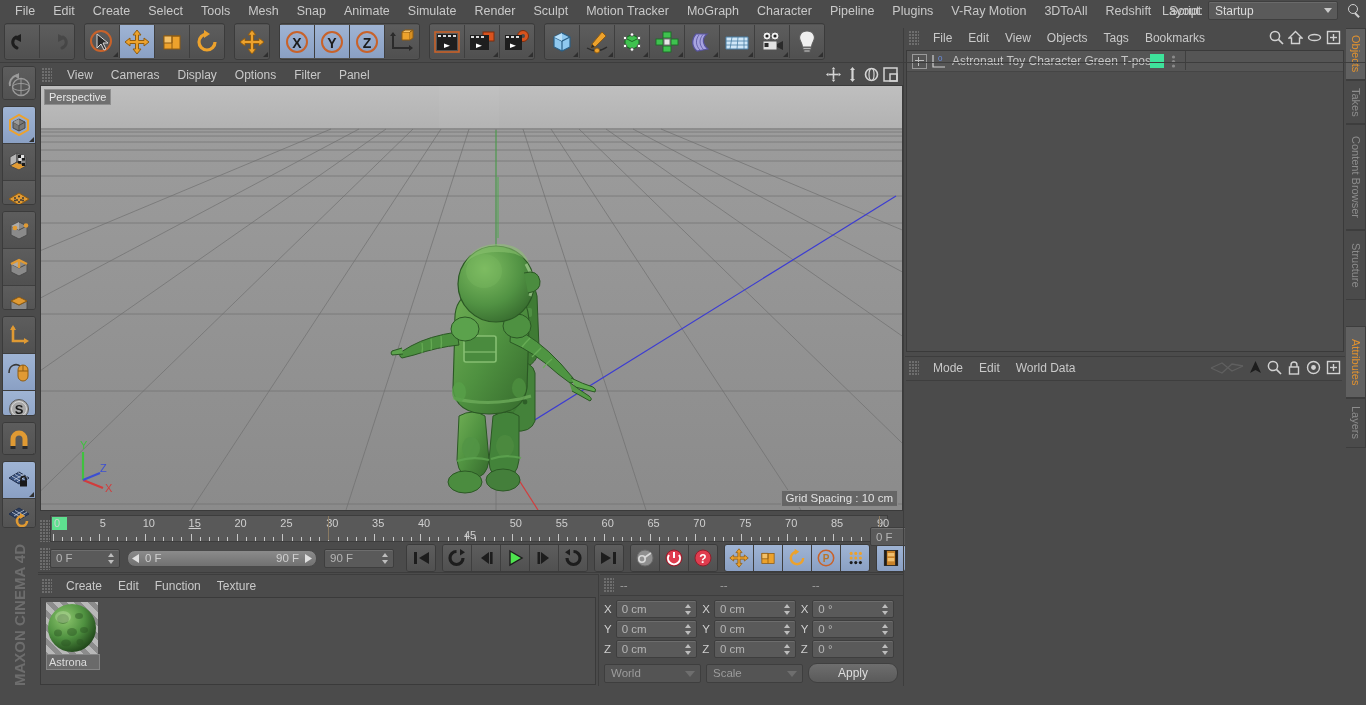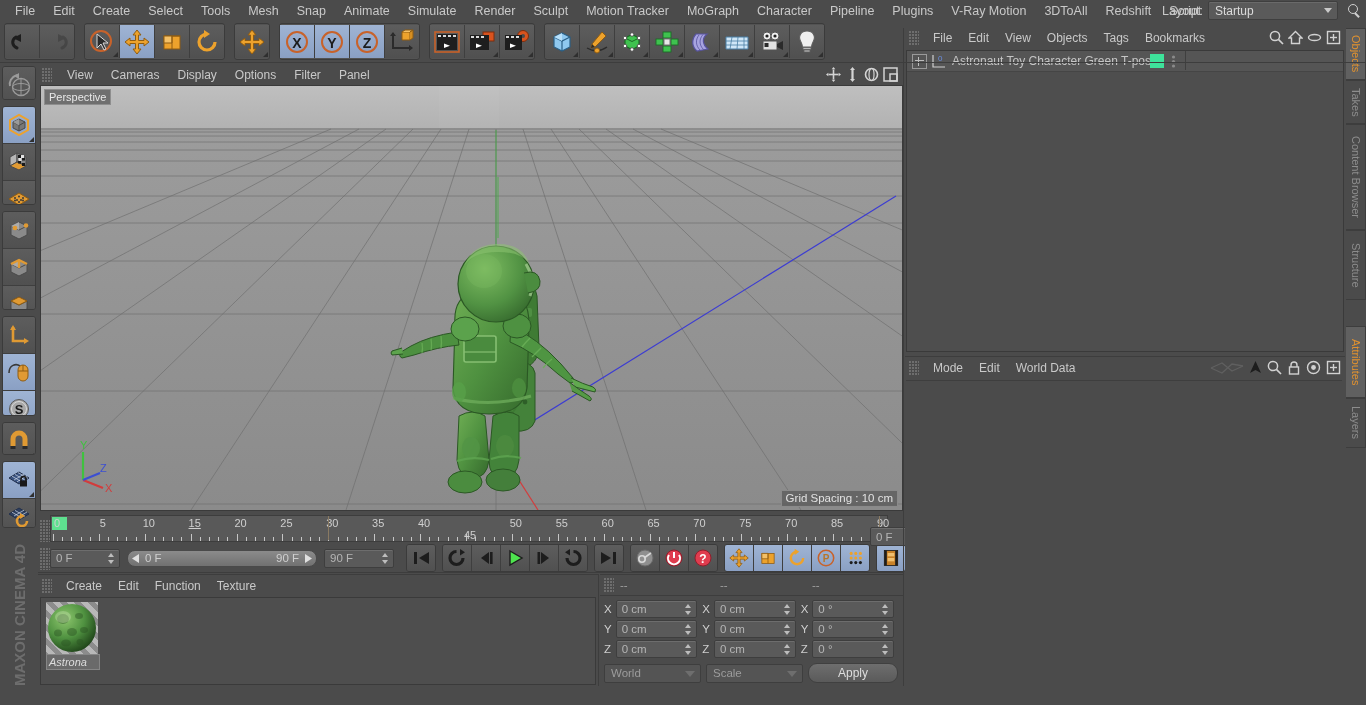--- a/index.html
+++ b/index.html
@@ -125,21 +125,21 @@
     width:28px;height:26px;display:flex;align-items:center;justify-content:center;
     background-image:linear-gradient(#5d5d5d,#505050);border-right:1px solid #3f3f3f;position:relative;
   }
   .pgroup{display:flex;border:1px solid #3b3b3b;border-radius:3px;overflow:hidden;height:26px;margin-left:6px;}
   .pbtn:last-child{border-right:none;}
   .pbtn.on{background-image:linear-gradient(#9fb4d4,#8aa0c4);}
 
   
   .matmgr{position:absolute;left:38px;top:574px;width:560px;height:112px;background:#4b4b4b;border-top:1px solid #3d3d3d;}
   .mat-menu{height:21px;display:flex;align-items:center;padding-left:4px;}
-  .mat-body{position:absolute;left:2px;top:22px;width:554px;height:86px;background:#4e4e4e;border:1px solid #3a3a3a;font-style:italic;}
+  .mat-body{position:absolute;left:2px;top:22px;width:554px;height:86px;background:#4e4e4e;border:1px solid #3a3a3a;}
   .mat-chip{position:absolute;left:5px;top:4px;width:52px;height:68px;}
   .mat-sphere-bg{
     width:52px;height:52px;
     background-image:linear-gradient(45deg,#8c8c8c 25%,#b8b8b8 25%,#b8b8b8 50%,#8c8c8c 50%,#8c8c8c 75%,#b8b8b8 75%);
     background-size:14px 14px;position:relative;
   }
   .mat-name{font-size:11px;color:#dcdcdc;background:#6a6a6a;border:1px solid #868686;line-height:14px;text-align:left;padding-left:2px;width:50px;}
 
   
   .coord{position:absolute;left:600px;top:574px;width:303px;height:112px;background:#4b4b4b;border-top:1px solid #3d3d3d;}

